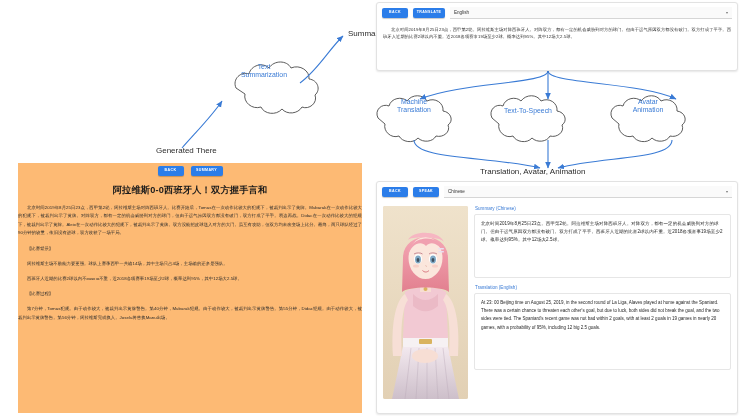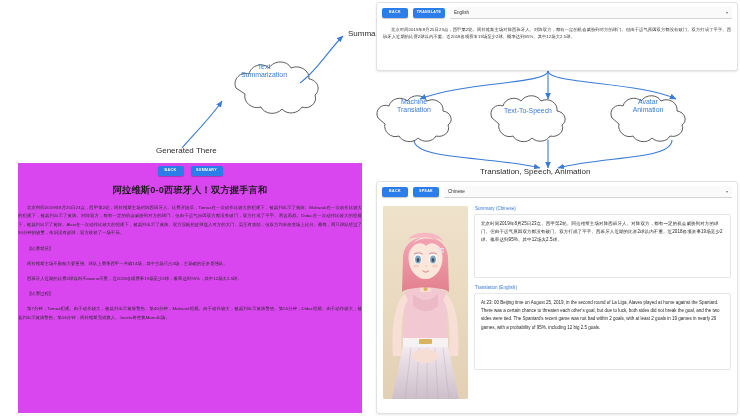--- a/index.html
+++ b/index.html
@@ -98,21 +98,21 @@
     margin:0;font-size:4.5px;line-height:8px;color:#262626;letter-spacing:.1px;
   }
   #en-box{height:77px;}
   #en-box p{
     margin:0;font-size:4.5px;line-height:8.2px;color:#262626;
   }
 
   
   #news-card{
     position:absolute;left:18px;top:163px;width:344px;height:250px;
-    background:#d946ef;
+    background:#fdba74;
   }
   #news-toolbar{display:flex;justify-content:center;gap:7px;padding-top:3px;}
   #news-title{
     text-align:center;
     font-size:9.2px;
     font-weight:bold;
     color:#1b1b1b;
     margin:8px 0 7px 0;
     letter-spacing:.2px;
   }
@@ -196,21 +196,21 @@
   <div class="cloud-text" style="left:488px;top:107px;width:80px;">
     <span>Text-To-Speech</span>
   </div>
   <div class="cloud-text" style="left:608px;top:98px;width:80px;">
     <span>Avatar</span><br>
     <span>Animation</span>
   </div>
 
   <div class="dlabel" style="left:156px;top:146px;">Generated There</div>
   <div class="dlabel" style="left:348px;top:29px;">Summary</div>
-  <div class="dlabel" style="left:480px;top:167px;">Translation, Speech, Animation</div>
+  <div class="dlabel" style="left:480px;top:167px;">Translation, Avatar, Animation</div>
 
   <div class="card" id="summary-card">
     <div class="toolbar">
       <button class="mbtn">BACK</button>
       <button class="mbtn wide">TRANSLATE</button>
       <div class="select">
         <span>English</span>
         <span class="caret">▾</span>
       </div>
     </div>

